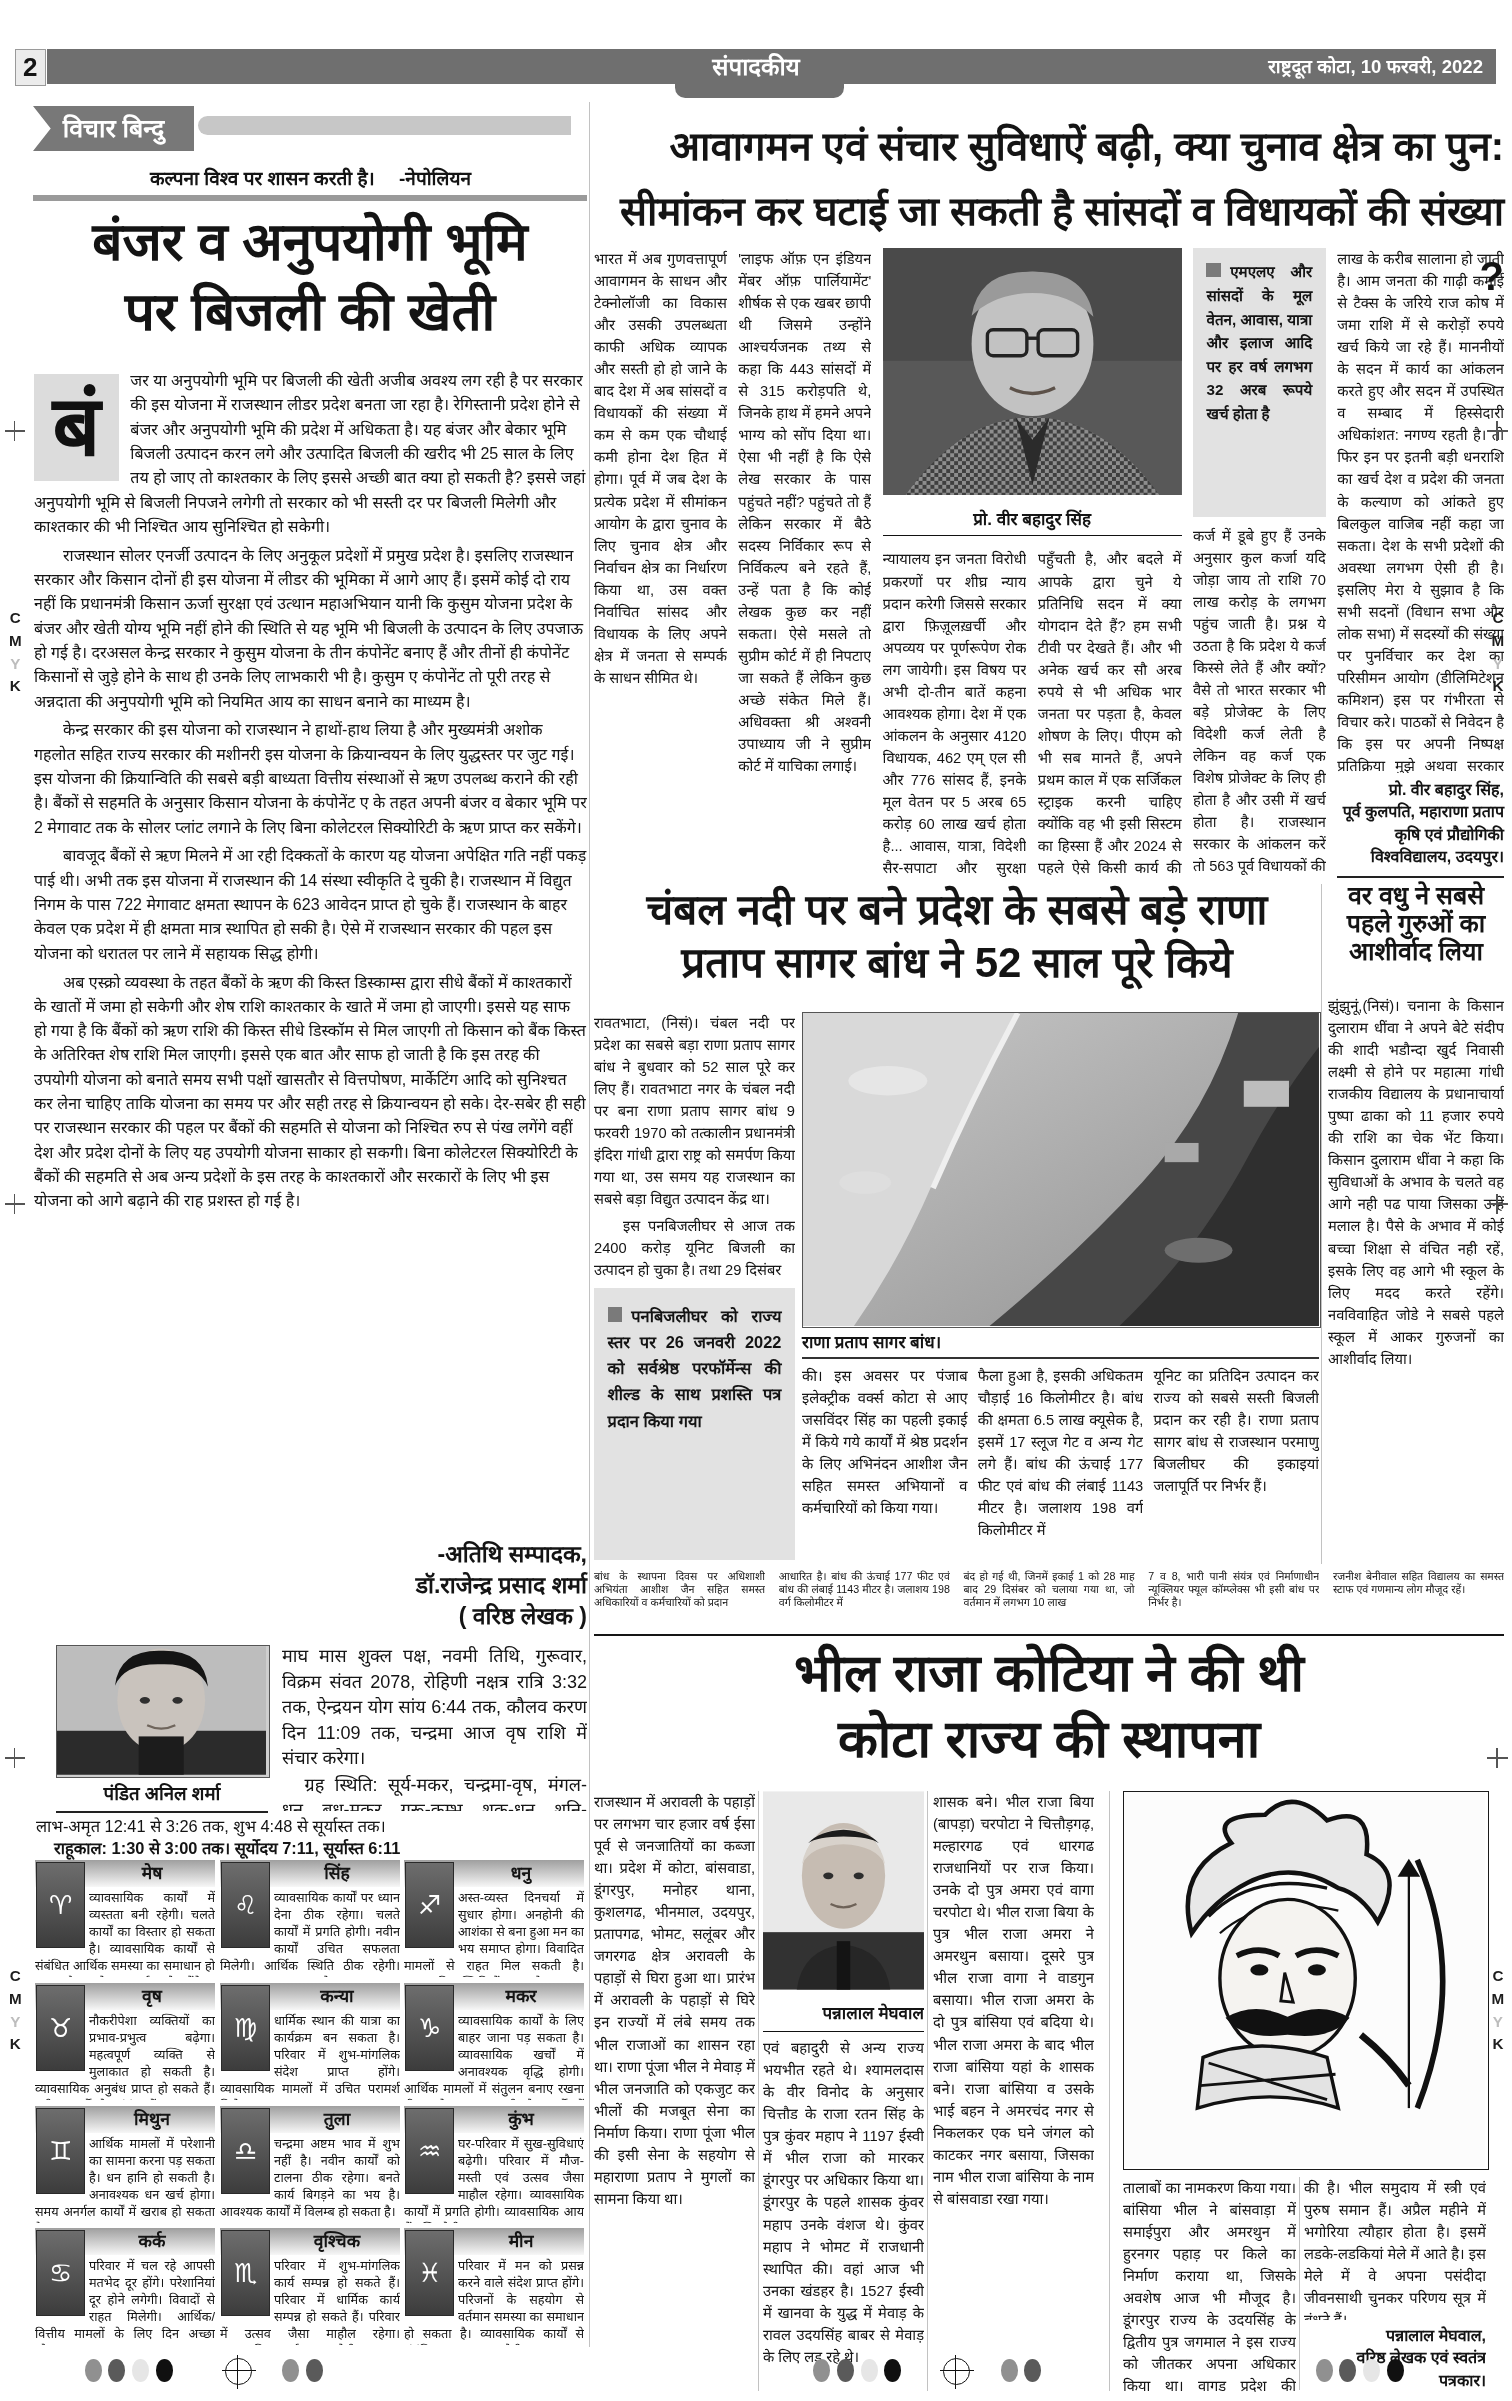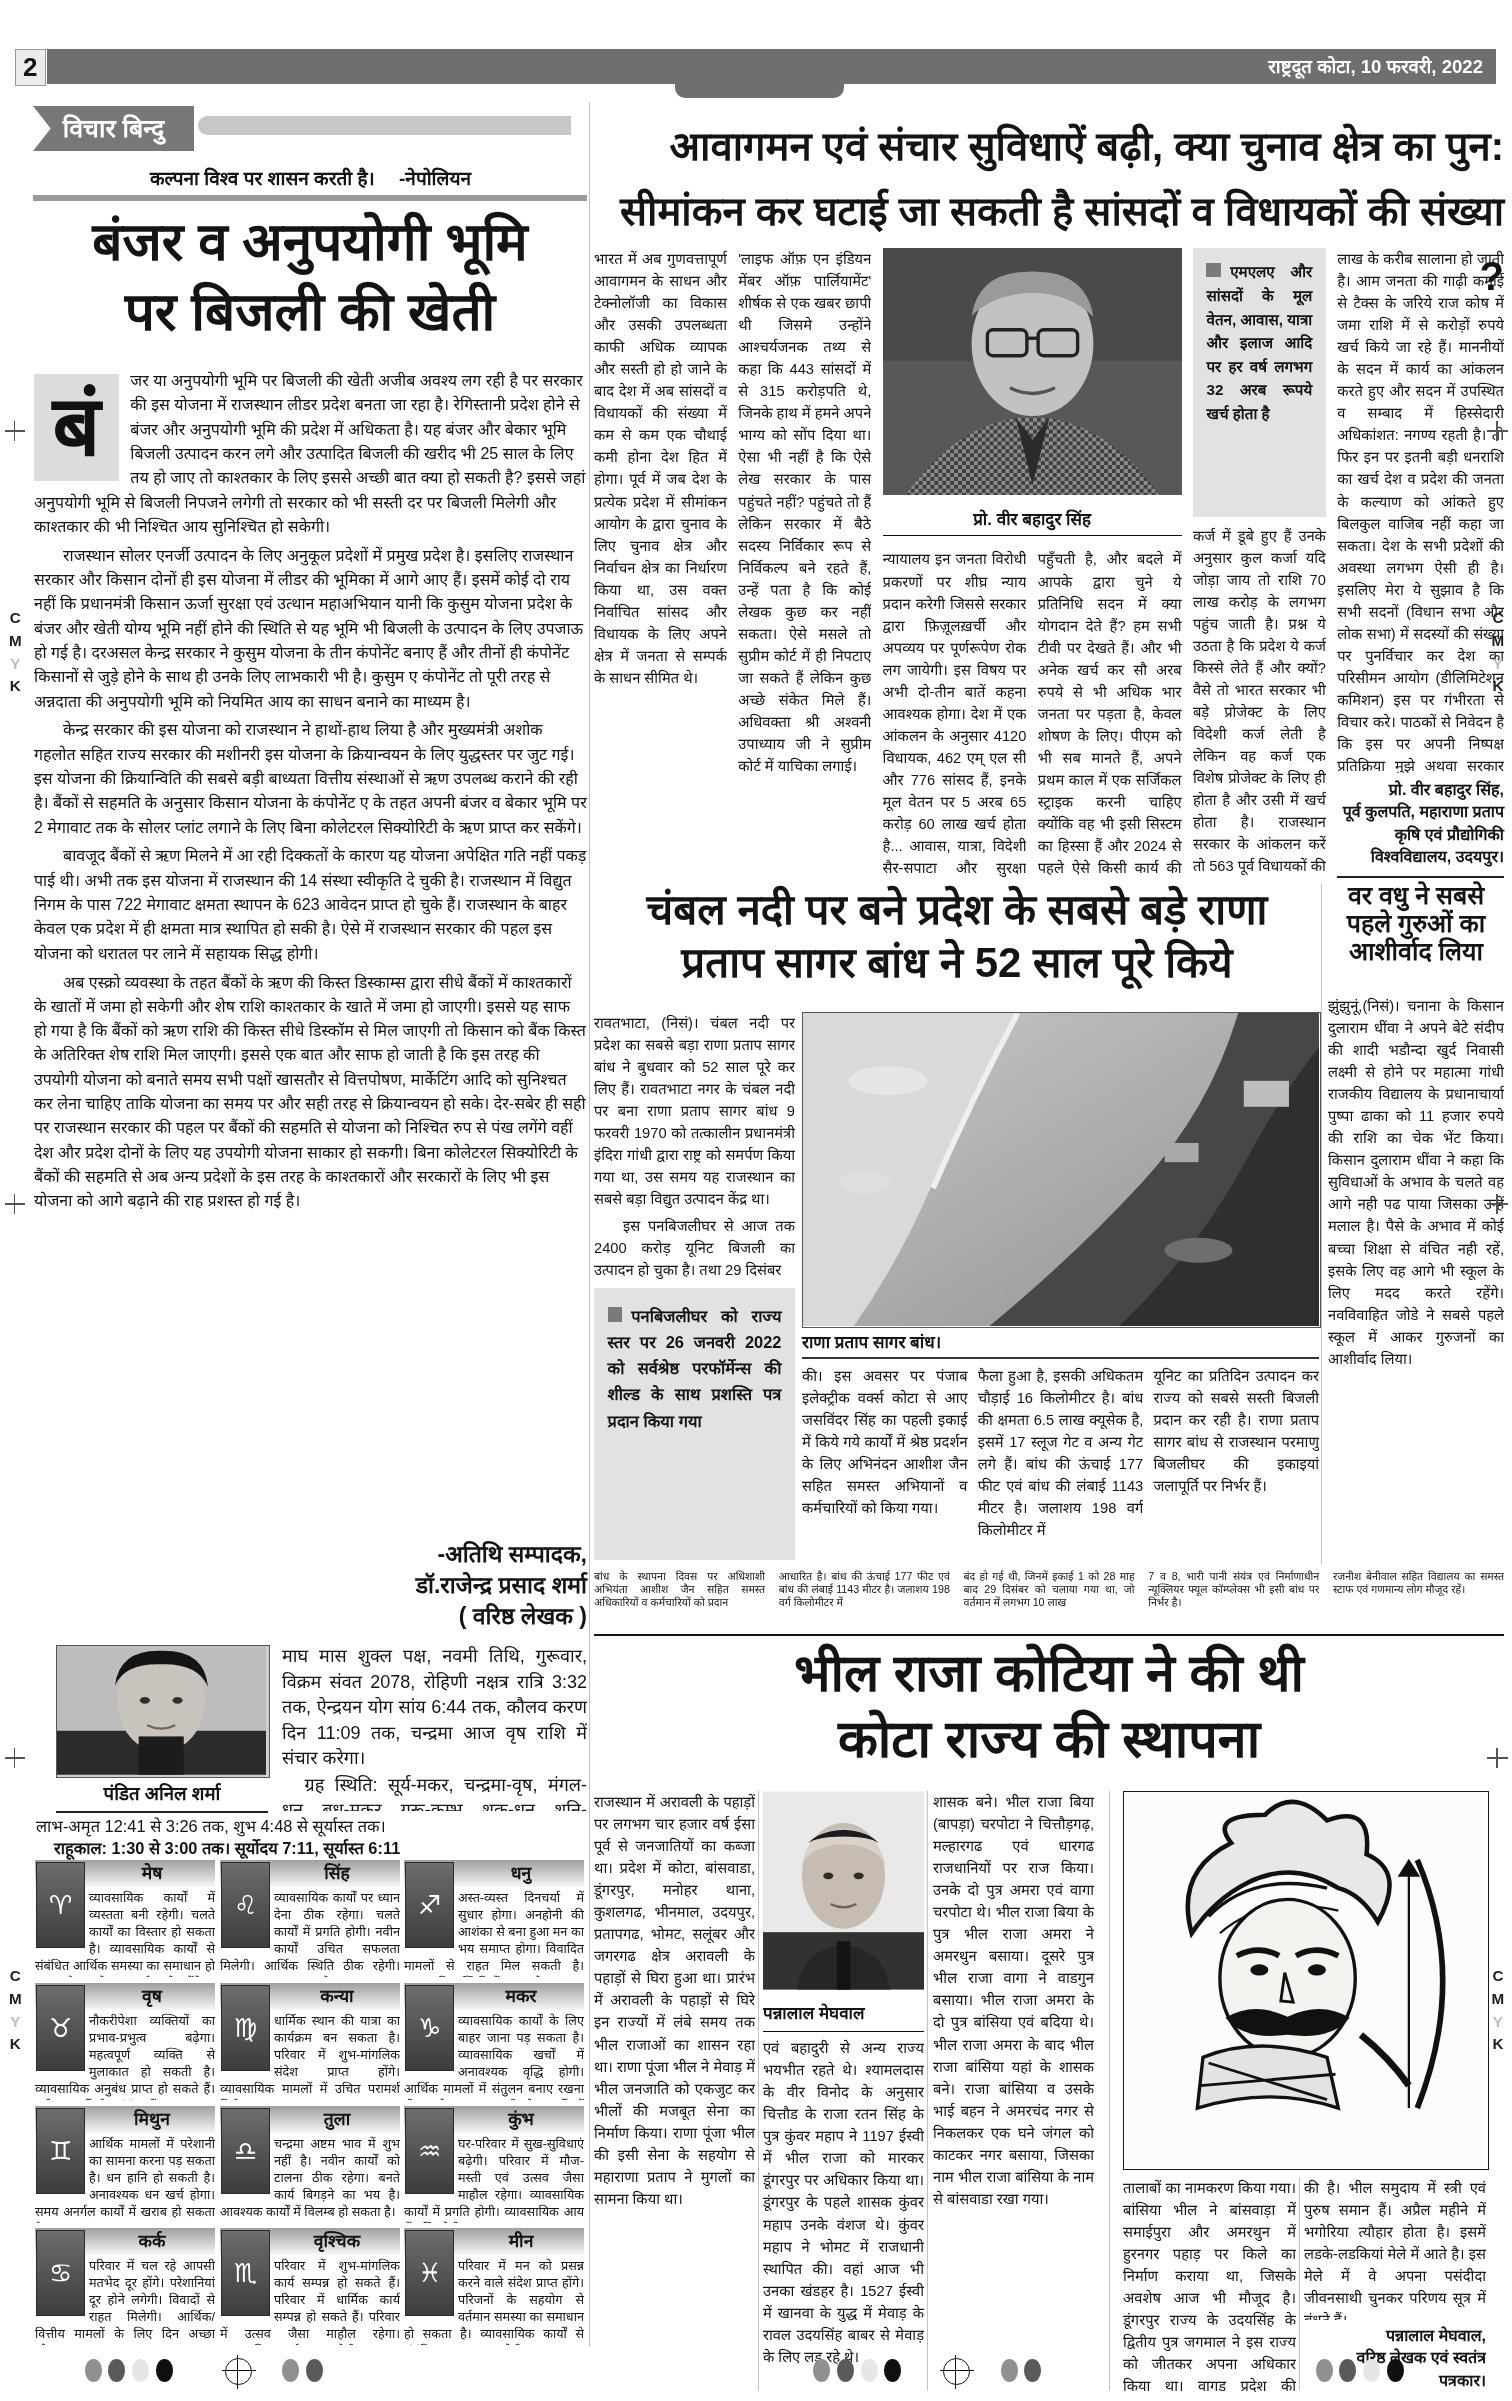--- a/index.html
+++ b/index.html
@@ -64,21 +64,21 @@
   .dam-cols>div{flex:1;font-size:14.7px;line-height:1.5;text-align:justify;overflow:hidden;}
   .strip{left:594px;top:1570px;width:910px;height:63px;display:flex;gap:13.6px;}
   .strip>div{flex:1;font-size:10.7px;line-height:1.22;text-align:justify;overflow:hidden;}
   .bhil-rule{left:594px;top:1634px;width:910px;height:2.3px;background:#151515;}
   
   .wed-hl{left:1328px;top:881px;width:176px;text-align:center;font-weight:bold;font-size:25px;line-height:1.12;}
   .wed-body{left:1328px;top:995px;width:176px;height:567px;font-size:14.7px;line-height:1.5;text-align:justify;overflow:hidden;}
   
   .bhil-hl{left:594px;top:1641px;width:910px;text-align:center;font-weight:bold;font-size:52px;line-height:1.26;}
   .bhil-col{position:absolute;top:1791px;width:161px;height:600px;font-size:14.7px;line-height:1.5;text-align:justify;overflow:hidden;}
-  .bhil-cap{text-align:left;font-weight:bold;font-size:17px;padding:4.5px 0;border-bottom:1.7px solid #111;margin-bottom:5.6px;}
+  .bhil-cap{text-align:right;font-weight:bold;font-size:17px;padding:4.5px 0;border-bottom:1.7px solid #111;margin-bottom:5.6px;}
   .bhil-illus{left:1123px;top:1791px;width:364px;height:377px;border:1.1px solid #1a1a1a;background:#fff;}
   .bhil-low{position:absolute;top:2177px;height:215px;font-size:14.7px;line-height:1.5;text-align:justify;overflow:hidden;}
   .bhil-by{text-align:right;font-weight:bold;font-size:16px;line-height:1.4;padding-top:4.5px;}
   .vline{position:absolute;width:1.1px;background:#c2c2c2;}
   
   .cmyk{position:absolute;width:17px;font-size:15.2px;font-weight:bold;line-height:1.5;text-align:center;color:#1d1d1d;}
   .cmyk .y{color:#bdbdbd;}
   .plus{position:absolute;width:20.3px;height:20.3px;}
   .plus:before{content:"";position:absolute;left:0;top:9px;width:20.3px;height:1.7px;background:#555;}
   .plus:after{content:"";position:absolute;left:9px;top:0;width:1.7px;height:20.3px;background:#555;}
@@ -87,20 +87,21 @@
   .reg:after{content:"";position:absolute;left:10.7px;top:-4.5px;width:1.7px;height:34px;background:#111;}
   .dot{position:absolute;width:17px;height:22.6px;border-radius:50%;}
 </style>
 </head>
 <body>
 
 <div id="page">
 
   <div class="abs hdr-bar"></div>
   <div class="abs hdr-num">2</div>
+  <div class="abs hdr-title">संपादकीय</div>
   <div class="abs hdr-tab"></div>
   <div class="abs hdr-ed">राष्ट्रदूत कोटा, 10 फरवरी, 2022</div>
 
   <div class="vline" style="left:589px;top:102px;height:2245px;"></div>
 
   <div class="abs flag">विचार बिन्दु</div>
   <div class="abs flag-bar"></div>
   <div class="abs quote-line">
     <span>कल्पना विश्व पर शासन करती है।</span>
     <span style="margin-left:19px;">-नेपोलियन</span>

